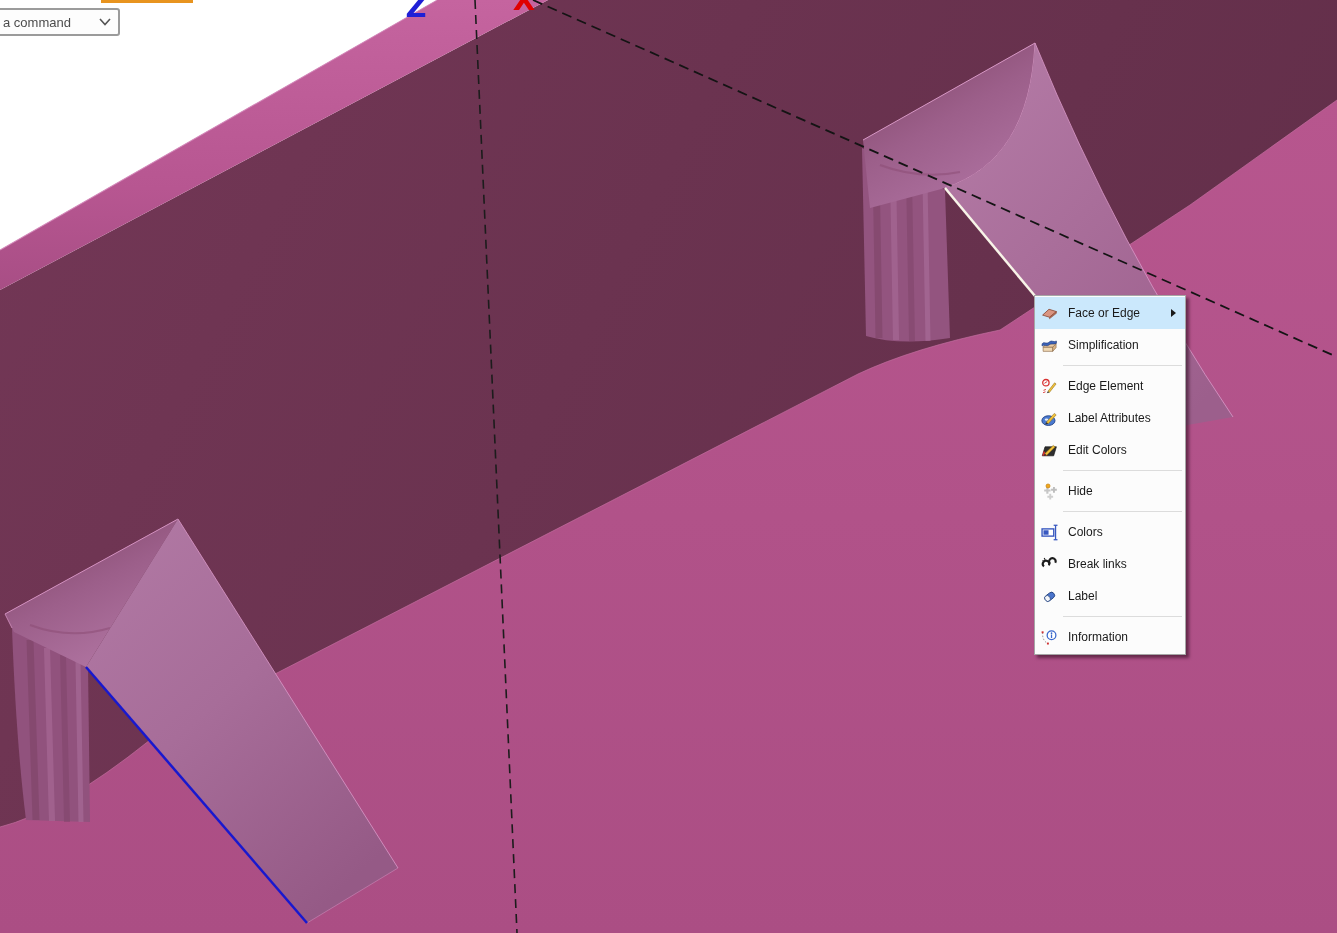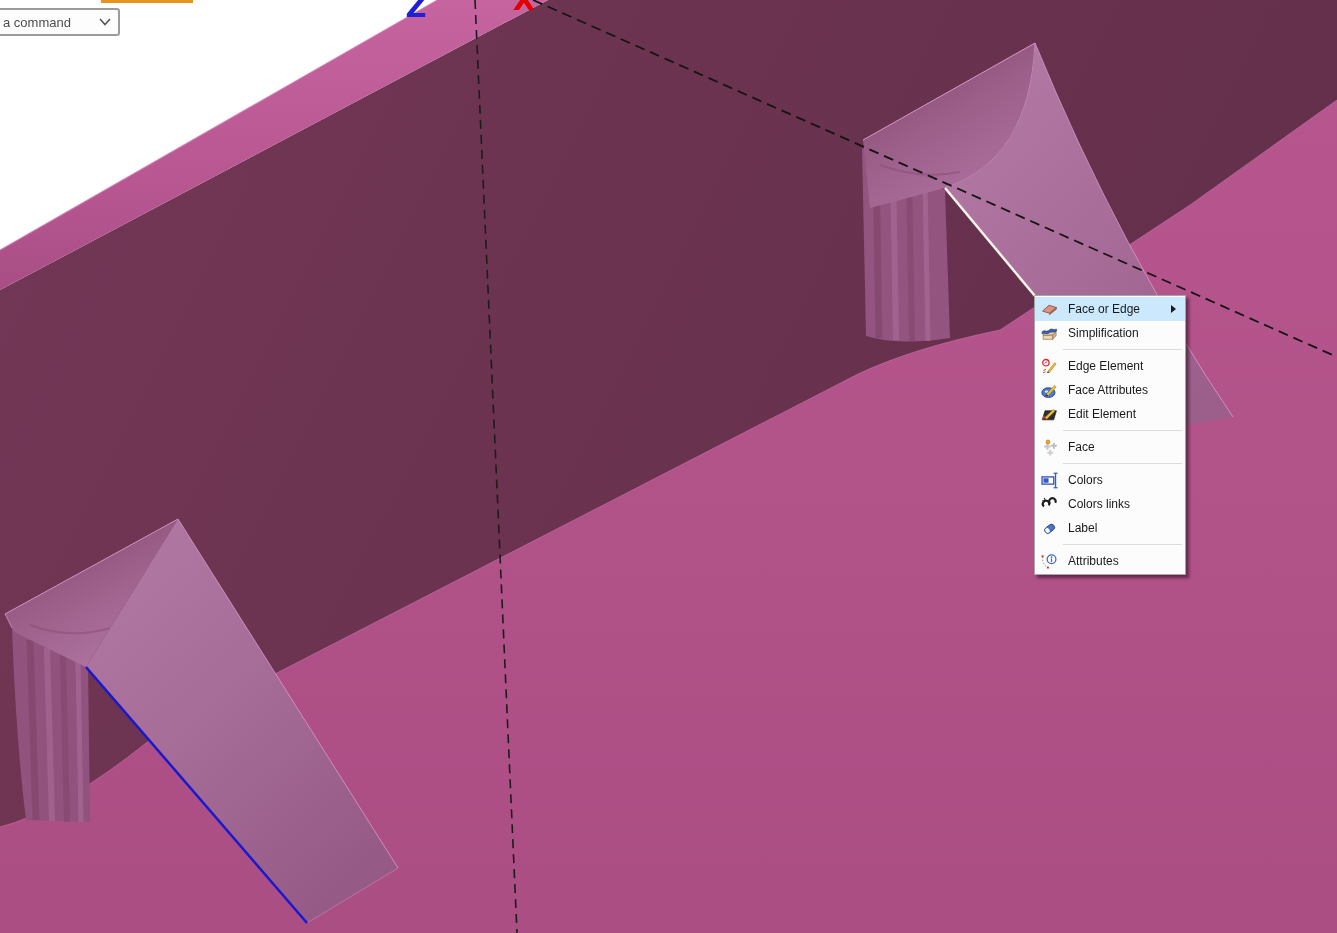--- a/index.html
+++ b/index.html
@@ -20,21 +20,21 @@
   .command-chevron{width:12px;height:8px;margin-right:7px;flex:none;}
 
   
   .context-menu{
     position:absolute;left:1034px;top:295px;width:152px;
     background:#fcfcfc;border:1px solid #a6a6a6;
     box-shadow:3px 3px 3px rgba(40,10,25,.55);
     padding:1px 0;box-sizing:border-box;
   }
   .menu-item{
-    position:relative;height:24px;display:flex;align-items:center;
+    position:relative;height:32px;display:flex;align-items:center;
     cursor:default;
   }
   .menu-item.highlighted{background:#cbe8fc;}
   .mi-icon{width:17px;height:17px;margin-left:6px;flex:none;display:flex;align-items:center;justify-content:center;}
   .mi-icon svg{width:17px;height:17px;display:block;}
   .mi-label{margin-left:10px;font-size:12px;color:#1a1a1a;white-space:nowrap;}
   .submenu-arrow{
     position:absolute;right:9px;top:50%;margin-top:-4px;
     width:0;height:0;border-left:5px solid #1a1a1a;
     border-top:4px solid transparent;border-bottom:4px solid transparent;
@@ -191,47 +191,47 @@
 
     <div class="menu-item">
       <span class="mi-icon">
         <svg viewBox="0 0 16 16">
           <ellipse cx="7" cy="10" rx="6.2" ry="4.6" fill="#4a7ad0" stroke="#1e3c80" stroke-width="0.8"></ellipse>
           <ellipse cx="5.2" cy="9" rx="1.7" ry="1.1" fill="#ffffff" opacity="0.85"></ellipse>
           <polygon points="5,11.5 12.5,3.2 14.3,4.6 6.8,12.9" fill="#f2c23a" stroke="#8a6a18" stroke-width="0.5"></polygon>
           <polygon points="5,11.5 6.8,12.9 3.8,13.6" fill="#333333"></polygon>
         </svg>
       </span>
-      <span class="mi-label">Face Attributes</span>
+      <span class="mi-label">Label Attributes</span>
     </div>
 
     <div class="menu-item">
       <span class="mi-icon">
         <svg viewBox="0 0 16 16">
           <polygon points="1.2,13 3.8,4.5 14.5,4.5 11.9,13" fill="#2e2e2e" stroke="#111" stroke-width="0.6"></polygon>
           <polygon points="1.2,13 2.6,8.2 6,13" fill="#d03030"></polygon>
           <polygon points="3.5,11 11.5,3.2 13.3,4.6 5.3,12.4" fill="#f2c23a" stroke="#8a6a18" stroke-width="0.5"></polygon>
           <polygon points="3.5,11 5.3,12.4 2.4,13.2" fill="#333333"></polygon>
         </svg>
       </span>
-      <span class="mi-label">Edit Element</span>
+      <span class="mi-label">Edit Colors</span>
     </div>
 
     <div class="menu-sep"></div>
 
     <div class="menu-item">
       <span class="mi-icon">
         <svg viewBox="0 0 16 16">
           <path d="M3,6 h2 v-2 h2 v2 h2 v2 h-2 v2 h-2 v-2 h-2 Z" fill="#c6c6c6"></path>
           <path d="M9.5,5.5 h1.8 v-1.8 h1.8 v1.8 h1.8 v1.8 h-1.8 v1.8 h-1.8 v-1.8 h-1.8 Z" fill="#bdbdbd"></path>
           <path d="M6,12 h1.8 v-1.8 h1.8 v1.8 h1.8 v1.8 h-1.8 v1.8 h-1.8 v-1.8 h-1.8 Z" fill="#cfcfcf"></path>
           <circle cx="6.6" cy="2.8" r="1.9" fill="#f0a81c" stroke="#c07808" stroke-width="0.6"></circle>
         </svg>
       </span>
-      <span class="mi-label">Face</span>
+      <span class="mi-label">Hide</span>
     </div>
 
     <div class="menu-sep"></div>
 
     <div class="menu-item">
       <span class="mi-icon">
         <svg viewBox="0 0 16 16">
           <rect x="1" y="4.6" width="11" height="6.8" fill="#ffffff" stroke="#3858c0" stroke-width="1.3"></rect>
           <rect x="2.3" y="5.9" width="4.8" height="4.2" fill="#3858c0"></rect>
           <line x1="13.7" y1="1.2" x2="13.7" y2="14.8" stroke="#3858c0" stroke-width="1.2"></line>
@@ -244,21 +244,21 @@
 
     <div class="menu-item">
       <span class="mi-icon">
         <svg viewBox="0 0 16 16">
           <path d="M8.6,7.2 A3 3 0 1 1 13.4,6.4" fill="none" stroke="#1c1c1c" stroke-width="2"></path>
           <path d="M7.4,8.8 A3 3 0 1 0 2.8,9.8" fill="none" stroke="#1c1c1c" stroke-width="2"></path>
           <line x1="1.4" y1="4.2" x2="3" y2="5.2" stroke="#1c1c1c" stroke-width="1"></line>
           <line x1="3" y1="1.8" x2="3.9" y2="3.5" stroke="#1c1c1c" stroke-width="1"></line>
         </svg>
       </span>
-      <span class="mi-label">Colors links</span>
+      <span class="mi-label">Break links</span>
     </div>
 
     <div class="menu-item">
       <span class="mi-icon">
         <svg viewBox="0 0 16 16">
           <g transform="rotate(-38 8 8)">
             <rect x="3" y="5.4" width="10" height="5.8" rx="2.8" fill="#4a74cc" stroke="#20407e" stroke-width="0.8"></rect>
             <rect x="3" y="5.4" width="4.8" height="5.8" rx="2.4" fill="#f4f6fa" stroke="#20407e" stroke-width="0.7"></rect>
           </g>
         </svg>
@@ -272,17 +272,17 @@
       <span class="mi-icon">
         <svg viewBox="0 0 16 16">
           <path d="M1.6,3.2 C1,8 2.8,12 6.4,13.6" fill="none" stroke="#999" stroke-width="0.9" stroke-dasharray="1.5 1.5"></path>
           <rect x="0.6" y="2.2" width="1.8" height="1.8" fill="#d03030"></rect>
           <rect x="5.6" y="12.8" width="1.8" height="1.8" fill="#d03030"></rect>
           <circle cx="9.9" cy="5.8" r="4.1" fill="#ffffff" stroke="#3a68cc" stroke-width="1.2"></circle>
           <circle cx="9.9" cy="3.9" r="0.8" fill="#3a68cc"></circle>
           <rect x="9.3" y="5.1" width="1.2" height="3.4" fill="#3a68cc"></rect>
         </svg>
       </span>
-      <span class="mi-label">Attributes</span>
+      <span class="mi-label">Information</span>
     </div>
 
   </div>
 </div>
 
 </body></html>

